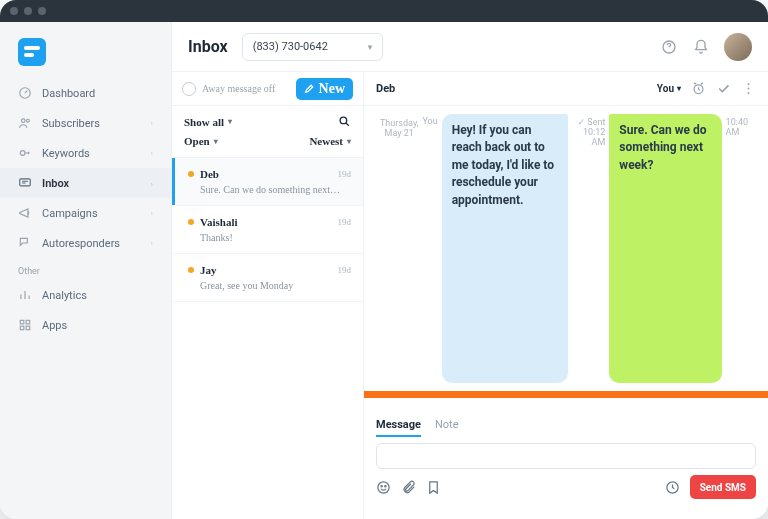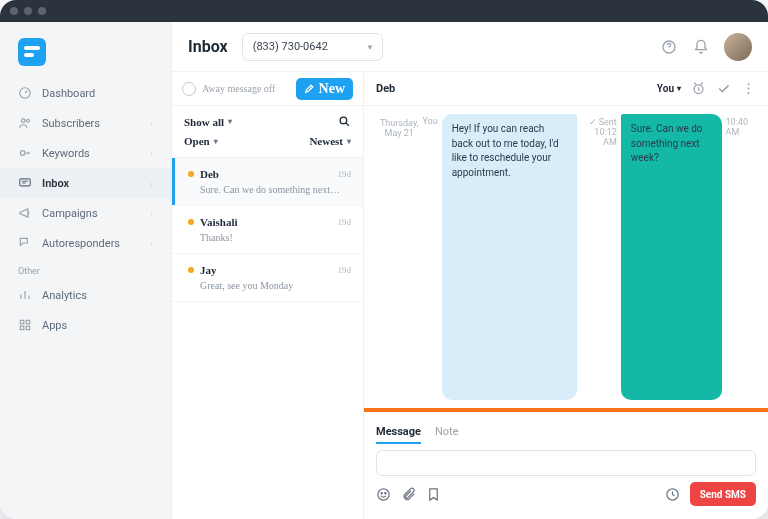--- a/index.html
+++ b/index.html
@@ -96,29 +96,29 @@
     height:34px; display:flex; align-items:center; gap:10px; padding:0 12px;
     border-bottom:1px solid #eef1f5;
   }
   .conv-header .title { font-size:11px; font-weight:700; color:#1f2a37; }
   .conv-header .sp { flex:1; }
   .hdr-ico { color:#9aa3ad; cursor:pointer; display:flex; align-items:center; }
   .assigned { font-size:10px; font-weight:700; color:#1f2a37; display:flex; align-items:center; gap:3px; cursor:pointer; }
   .messages { flex:1; overflow:auto; padding:8px 16px; display:flex; flex-direction:row; }
   .date-sep { text-align:center; font-size:9px; color:#aeb6c0; margin:4px 0 6px; }
   .who-right { text-align:right; font-size:9px; color:#aeb6c0; margin:2px 4px; }
-  .bubble { max-width:260px; font-size:10px; line-height:1.45; padding:8px 10px; border-radius:10px; }
+  .bubble { max-width:260px; font-size:12px; line-height:1.45; padding:8px 10px; border-radius:10px;font-weight:bold; }
   .row-right { display:flex; justify-content:flex-end; }
   .row-left  { display:flex; justify-content:flex-start; }
   .bubble.out { background:#d8ecf9; color:#2b3a4a; border-top-right-radius:2px; }
-  .bubble.in  { background:#14b8a6; color:#2b3a4a; border-top-left-radius:2px; }
+  .bubble.in  { background:#bef264; color:#2b3a4a; border-top-left-radius:2px; }
   .stamp-right { text-align:right; font-size:9px; color:#aeb6c0; margin:3px 4px 10px; }
   .stamp-left  { text-align:left;  font-size:9px; color:#aeb6c0; margin:3px 4px 10px; }
   
-  .composer { border-top:4px solid #f97316; padding:13px 12px; }
+  .composer { border-top:7px solid #f97316; padding:20px 12px; }
   .comp-tabs { display:flex; gap:14px; font-size:11px; margin-bottom:6px; }
   .comp-tab { color:#9aa3ad; cursor:pointer; padding-bottom:4px; }
   .comp-tab.active { color:#1f2a37; font-weight:700; border-bottom:2px solid #1fa1f2; }
   .comp-input {
     width:100%; height:26px; border:1px solid #dfe4ea; border-radius:6px;
     padding:0 8px; font-size:11px; outline:none;
   }
   .comp-actions { display:flex; align-items:center; gap:10px; margin-top:6px; }
   .comp-ico { color:#6b7684; cursor:pointer; display:flex; }
   .comp-sp { flex:1; }

